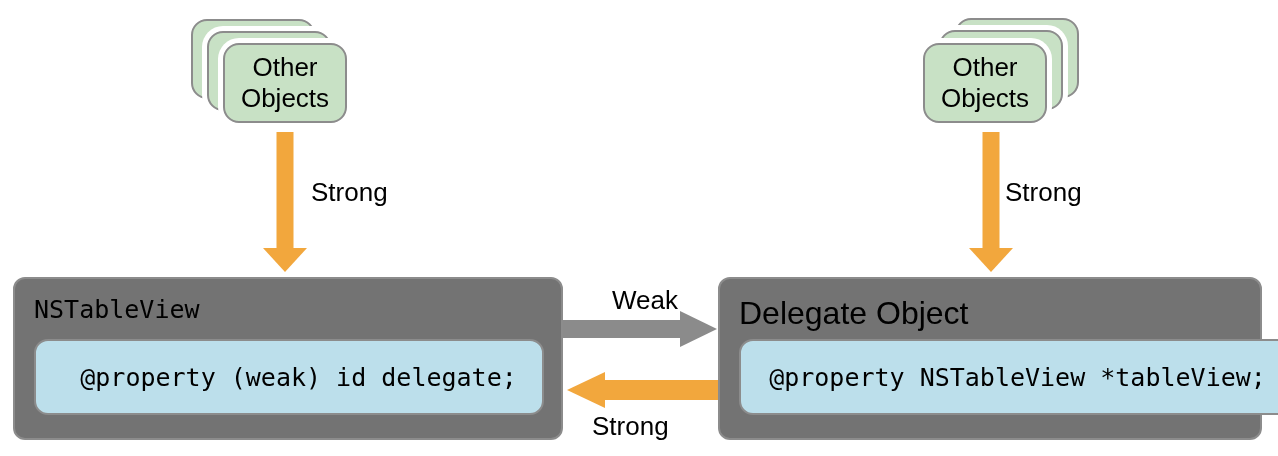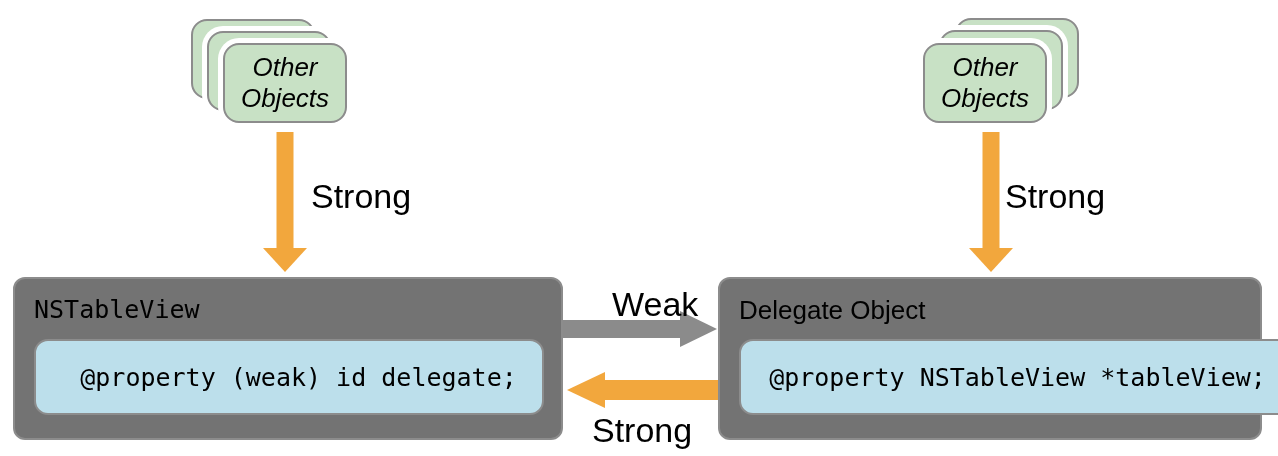--- a/index.html
+++ b/index.html
@@ -11,60 +11,59 @@
   
   .stack{position:absolute;}
   .stack-left{left:191px;top:19px;width:161px;height:109px;}
   .stack-right{left:923px;top:18px;width:164px;height:112px;}
   .card{
     position:absolute;width:124px;height:80px;box-sizing:border-box;
     background:var(--green-fill,#C8E1C5);
     border:2px solid var(--border-gray,#8C8C8C);
     border-radius:16px;
     box-shadow:0 0 0 5px #fff;
-    font-style:italic;
   }
   .stack-left .card-b{left:0;top:0;}
   .stack-left .card-m{left:16px;top:12px;}
   .stack-left .card-f{left:32px;top:24px;}
   .stack-right .card-b{left:32px;top:0;}
   .stack-right .card-m{left:16px;top:12px;}
   .stack-right .card-f{left:0;top:25px;}
   .card-f{
     display:flex;align-items:center;justify-content:center;text-align:center;
     font-size:26px;line-height:31px;padding:4px;
   }
   
   .node{
     position:absolute;box-sizing:border-box;background:#737373;
     border:2px solid var(--border-gray,#8C8C8C);border-radius:12px;
   }
   .node-left{left:13px;top:277px;width:550px;height:163px;}
   .node-right{left:718px;top:277px;width:544px;height:163px;}
-  .node-title{position:absolute;left:19px;top:16px;font-size:26px;white-space:nowrap;}
+  .node-title{position:absolute;left:19px;top:16px;font-size:32px;white-space:nowrap;}
   .node-title.mono{font-family:"DejaVu Sans Mono",monospace;font-size:25px;}
   .code-chip{
     position:absolute;left:19px;top:60px;height:76px;box-sizing:border-box;
     background:var(--blue-fill,#BCDFEB);
     border:2px solid var(--border-gray,#8C8C8C);border-radius:14px;
     display:flex;align-items:center;justify-content:center;
     font-family:"DejaVu Sans Mono",monospace;font-size:25px;white-space:nowrap;
   }
   .node-left .code-chip{width:510px;padding-left:19px;}
   .node-right .code-chip{width:557px;}
   
   .arrow{position:absolute;display:block;}
   .arrow-down-left{left:263px;top:132px;}
   .arrow-down-right{left:969px;top:132px;}
   .arrow-weak{left:563px;top:311px;}
   .arrow-strong-back{left:567px;top:372px;}
   .fill-orange{fill:var(--orange,#F2A73D);}
   .fill-gray{fill:var(--arrow-gray,#8B8B8B);}
   
-  .edge-label{position:absolute;font-size:34px;white-space:nowrap;}
+  .edge-label{position:absolute;font-size:26px;white-space:nowrap;}
   .lbl-strong-left{left:311px;top:177px;}
   .lbl-strong-right{left:1005px;top:177px;}
   .lbl-weak{left:612px;top:285px;}
   .lbl-strong-back{left:592px;top:411px;}
 </style>
 </head>
 <body>
 
 <div class="canvas">
 

